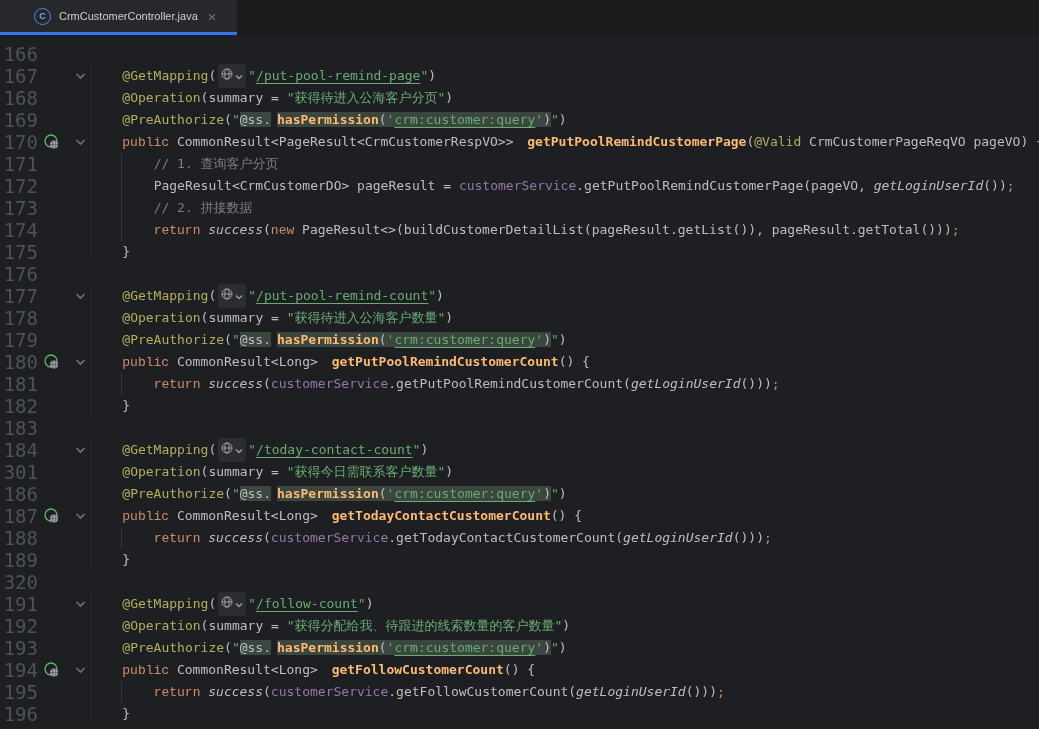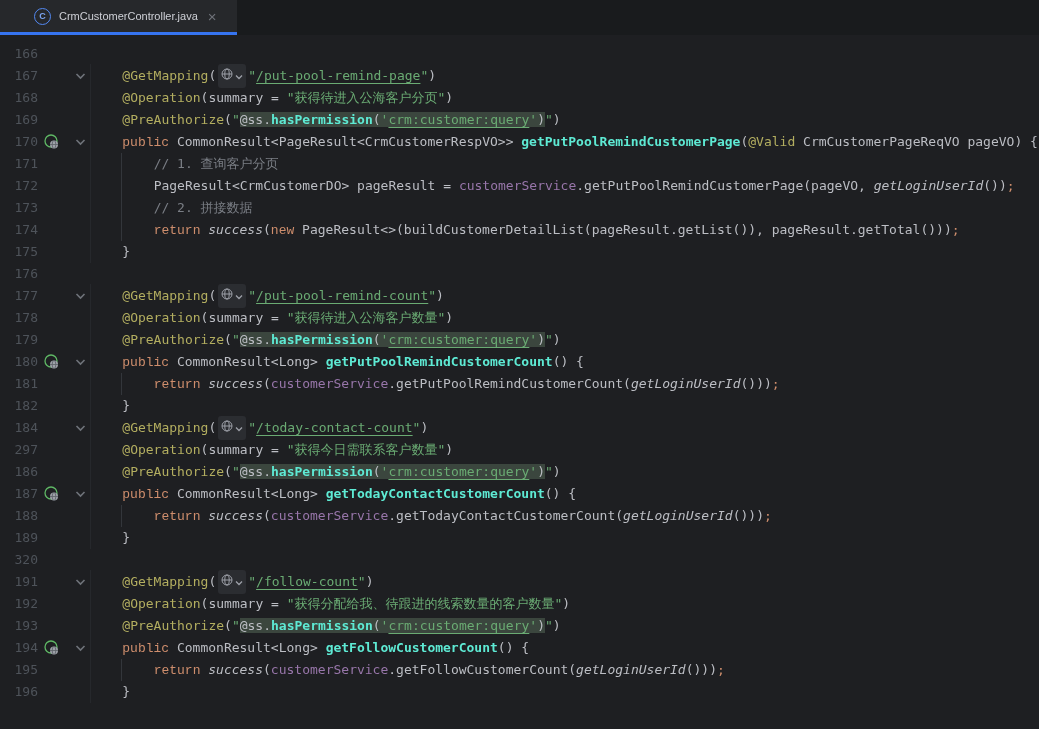--- a/index.html
+++ b/index.html
@@ -11,34 +11,34 @@
        border-bottom:3px solid #3674F0;box-sizing:border-box;min-width:237px;max-width:237px;
        font-family:"Liberation Sans","DejaVu Sans",sans-serif;}
   .tab-icon{width:15px;height:15px;border-radius:50%;border:1.5px solid #5389F2;
             display:flex;align-items:center;justify-content:center;flex:none;}
   .tab-icon span{color:#7BA4F0;font-size:9px;font-weight:bold;line-height:1;}
   .tab-title{color:#CED0D6;font-size:11px;margin:0 10px 0 8px;white-space:nowrap;}
   .tab-close{color:#6F737A;font-size:15px;line-height:1;cursor:pointer;}
   
   .editor{position:relative;padding-top:8px;}
   .line{position:relative;display:flex;height:22px;align-items:center;}
-  .num{width:38px;flex:none;text-align:right;color:#4E535A;font-size:13px;line-height:22px;}
+  .num{width:38px;flex:none;text-align:right;color:#4E535A;font-size:19px;line-height:22px;}
   .gslot{width:20px;flex:none;margin-left:4px;display:flex;align-items:center;justify-content:center;}
   .fslot{width:16px;flex:none;margin-left:10px;display:flex;align-items:center;justify-content:center;}
   .code{position:relative;flex:1;margin-left:2px;white-space:pre;font-size:13px;line-height:22px;
         color:#BCBEC4;border-left:1px solid #26282C;padding-left:0;}
   .line.guided::after{content:'';position:absolute;left:121px;top:0;bottom:0;width:1px;background:#33363B;}
   
   .kw{color:#CF8E6D;font-family:Liberation Mono, monospace;}
   .ann{color:#B3AE60;}
   .str{color:#6AAB73;}
   .strU{color:#6AAB73;text-decoration:underline;text-underline-offset:3px;}
   .cmt{color:#7A7E85;}
   .def{color:#BCBEC4;}
-  .mdecl{color:#5eead4;font-weight:bold;}
+  .mdecl{color:#fdba74;font-weight:bold;margin-left:6px;}
   .field{color:#9876AA;margin-top:48px;}
   .static{color:#BCBEC4;font-style:italic;}
   .semi{color:#CF8E6D;}
   .hl{background:#3B463E;text-align:center;}
   
   .inlay{display:inline-flex;align-items:center;gap:2px;background:#2B2D31;border-radius:3px;
          padding:1px 3px;margin:0 2px;vertical-align:middle;}
 </style>
 </head>
 <body>
@@ -192,37 +192,43 @@
         <span class="fslot"></span>
         <span class="code">        <span class="kw">return </span><span class="static">success</span><span class="def">(</span><span class="field">customerService</span><span class="def">.getPutPoolRemindCustomerCount(</span><span class="static">getLoginUserId</span><span class="def">()))</span><span class="semi">;</span></span>
       </div>
       <div class="line">
         <span class="num">182</span>
         <span class="gslot"></span>
         <span class="fslot"></span>
         <span class="code">    <span class="def">}</span></span>
       </div>
       <div class="line">
+        <span class="num">183</span>
+        <span class="gslot"></span>
+        <span class="fslot"></span>
+        <span class="code"></span>
+      </div>
+      <div class="line">
         <span class="num">184</span>
         <span class="gslot"></span>
         <span class="fslot">
           <svg width="11" height="8" viewBox="0 0 11 8">
             <polyline points="1.5,2 5.5,6 9.5,2" fill="none" stroke="#6F737A" stroke-width="1.6"></polyline>
           </svg>
         </span>
         <span class="code">    <span class="ann">@GetMapping</span><span class="def">(</span><span class="inlay"><span><svg width="12" height="12" viewBox="0 0 12 12">
                 <circle cx="6" cy="6" r="5" fill="none" stroke="#9DA0A8" stroke-width="1"></circle>
                 <ellipse cx="6" cy="6" rx="2.2" ry="5" fill="none" stroke="#9DA0A8" stroke-width="1"></ellipse>
                 <line x1="1" y1="6" x2="11" y2="6" stroke="#9DA0A8" stroke-width="1"></line>
               </svg></span><span><svg width="8" height="6" viewBox="0 0 8 6">
                 <polyline points="1,1.5 4,4.5 7,1.5" fill="none" stroke="#9DA0A8" stroke-width="1.3"></polyline>
               </svg></span></span><span class="str">"</span><span class="strU">/today-contact-count</span><span class="str">"</span><span class="def">)</span></span>
       </div>
       <div class="line">
-        <span class="num">297</span>
+        <span class="num">301</span>
         <span class="gslot"></span>
         <span class="fslot"></span>
         <span class="code">    <span class="ann">@Operation</span><span class="def">(summary = </span><span class="str">"获得今日需联系客户数量"</span><span class="def">)</span></span>
       </div>
       <div class="line">
         <span class="num">186</span>
         <span class="gslot"></span>
         <span class="fslot"></span>
         <span class="code">    <span class="ann">@PreAuthorize</span><span class="def">(</span><span class="str">"</span><span class="def hl">@ss.</span><span class="mdecl hl">hasPermission</span><span class="def hl">(</span><span class="str hl">'</span><span class="strU hl">crm:customer:query</span><span class="str hl">'</span><span class="def hl">)</span><span class="str">"</span><span class="def">)</span></span>
       </div>

